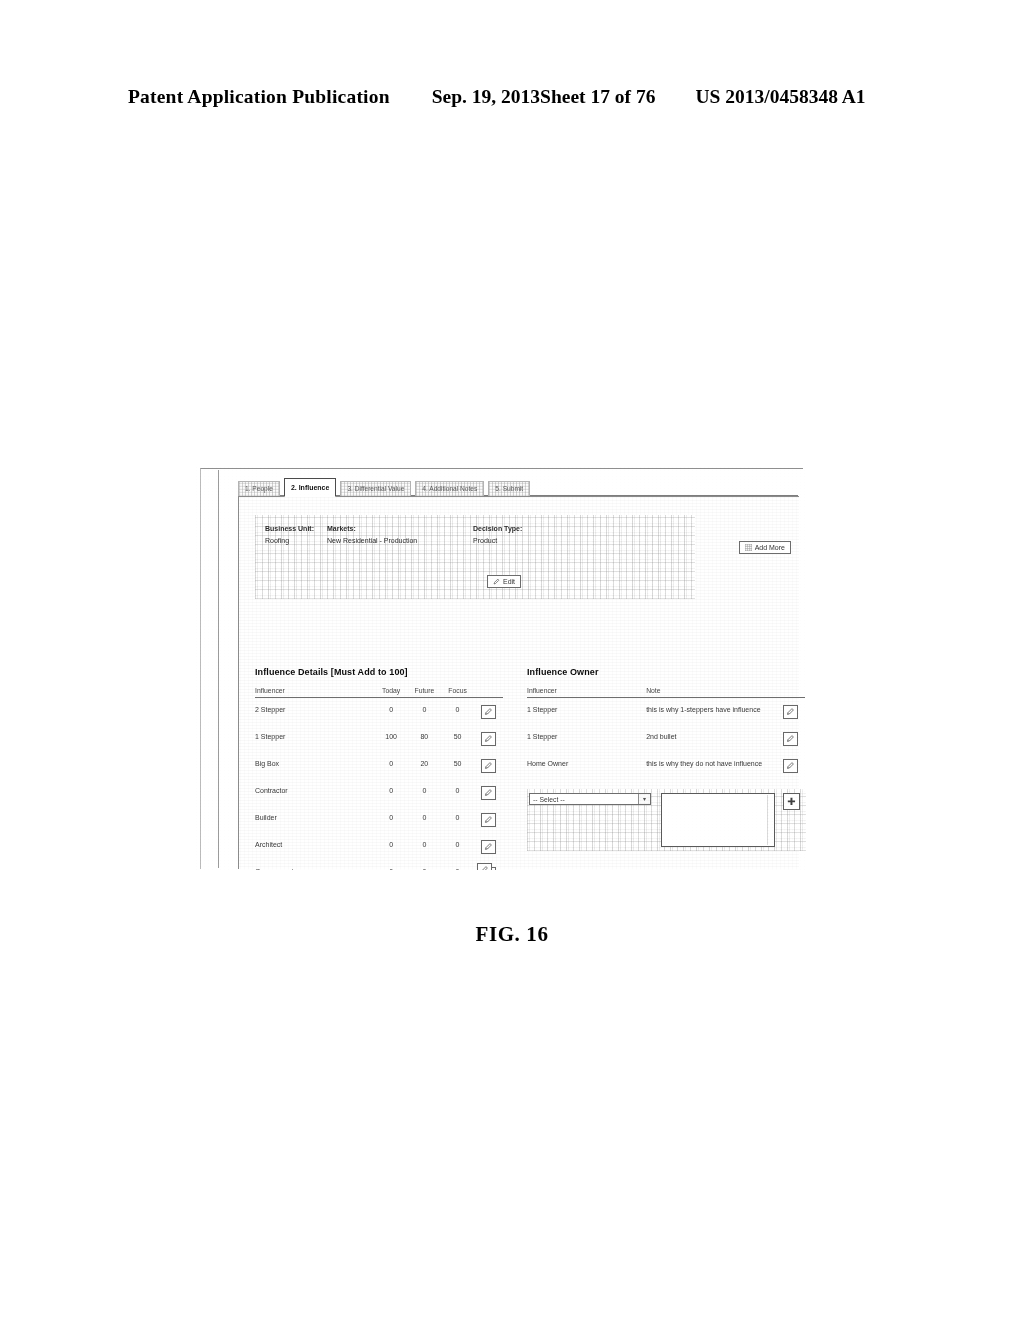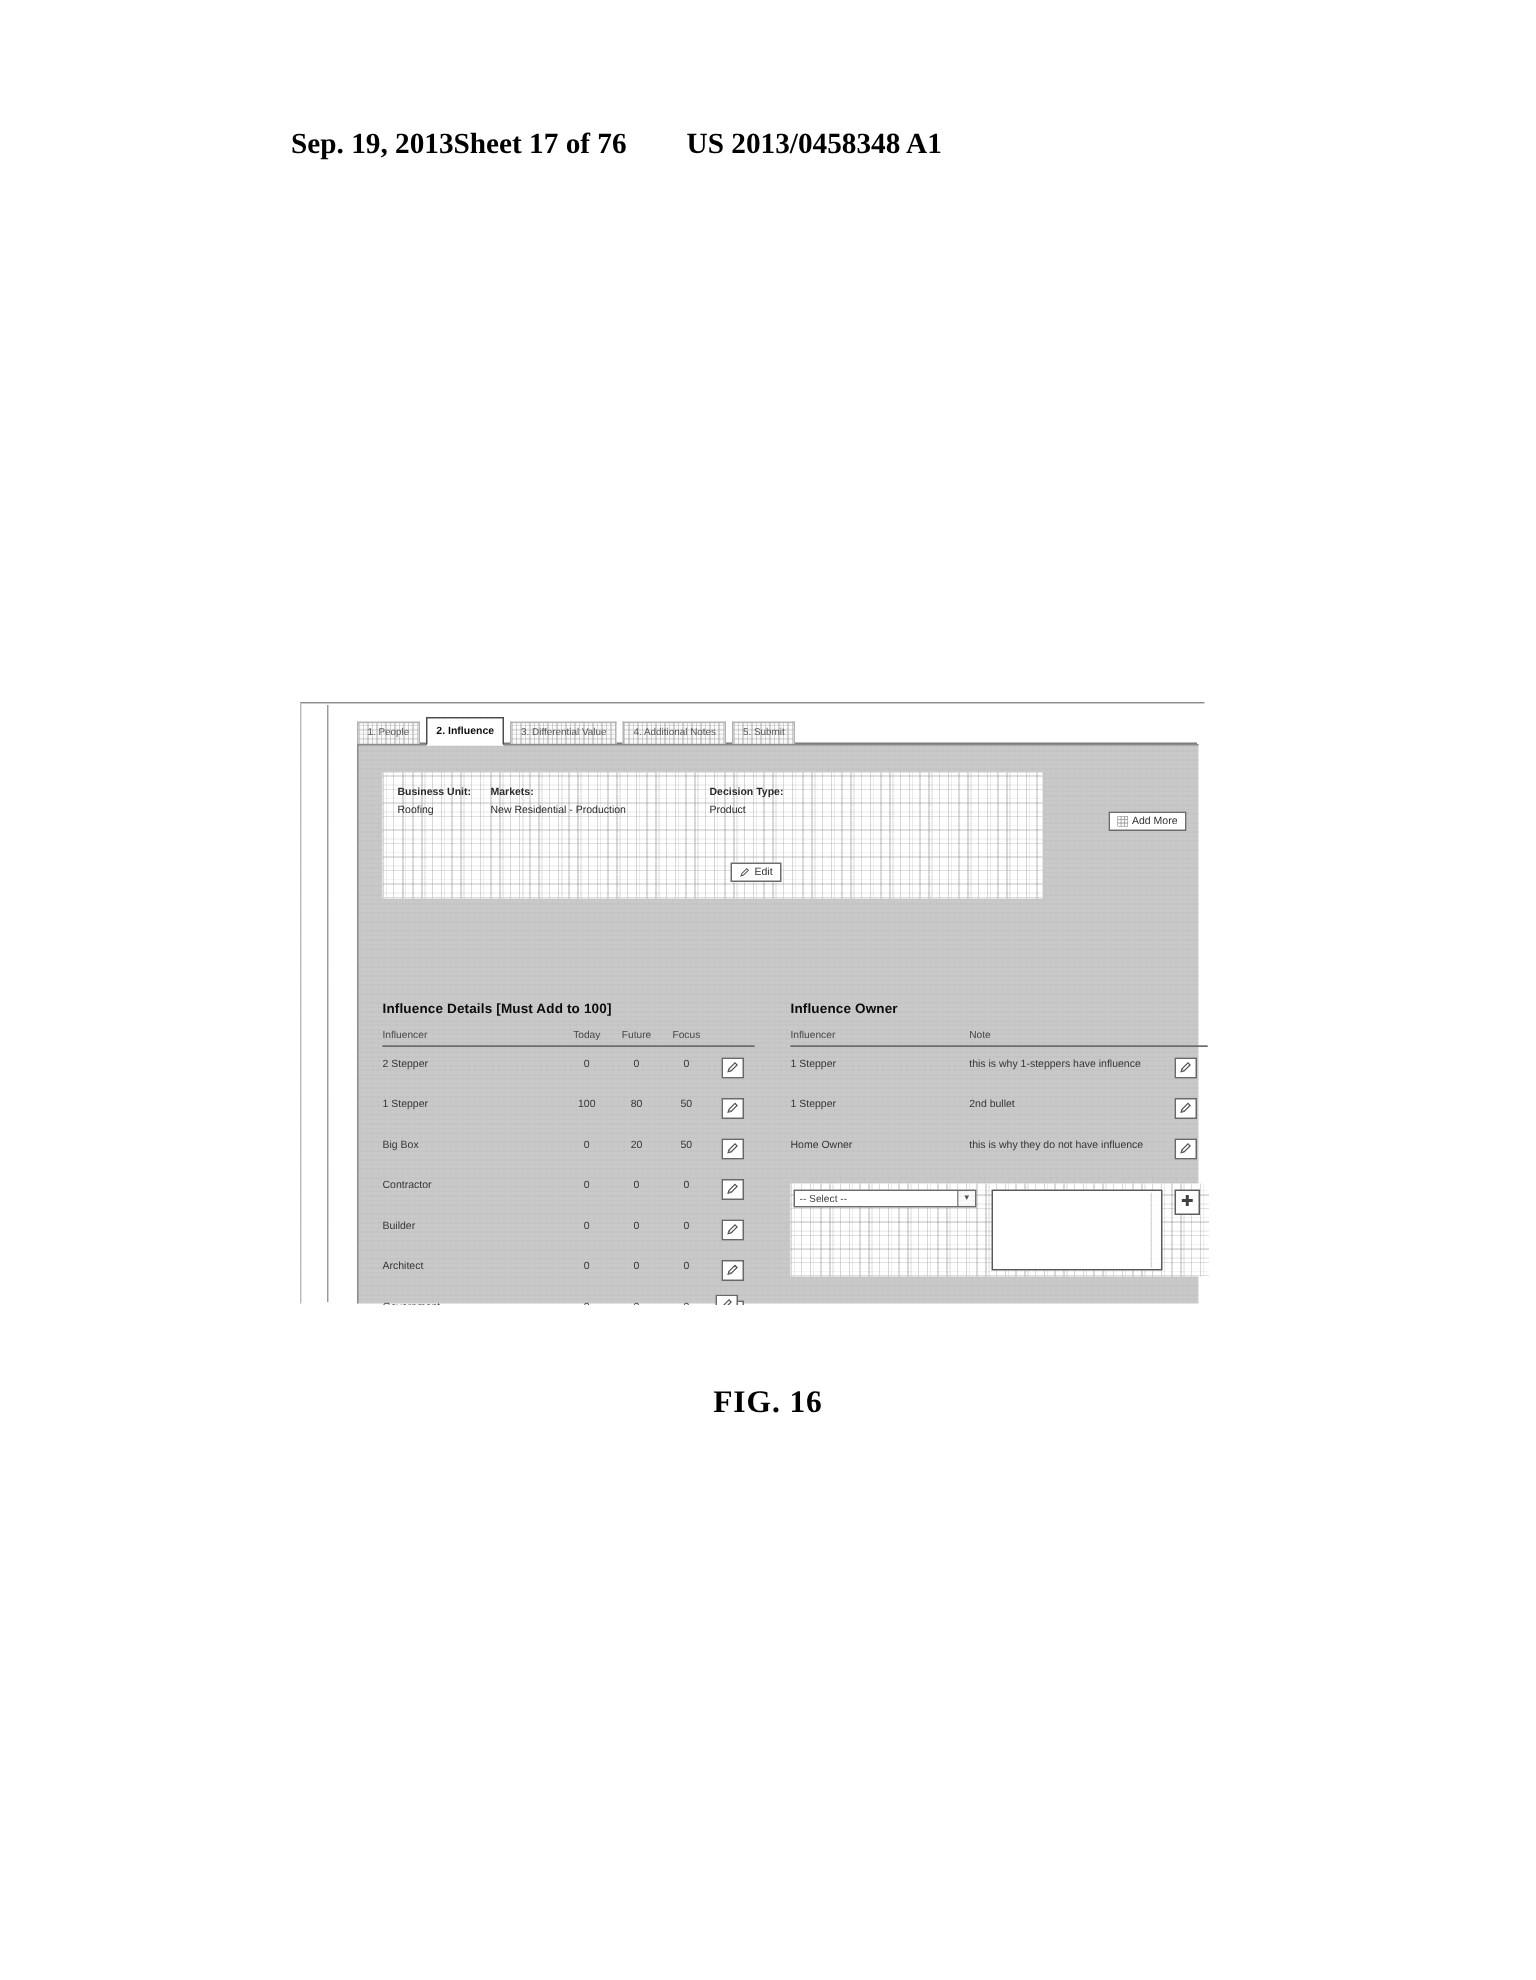--- a/index.html
+++ b/index.html
@@ -25,21 +25,21 @@
     height: 26px;
     font-family: "Liberation Serif", serif;
     font-weight: bold;
     font-size: 19.5px;
     color: #000;
     white-space: nowrap;
     display: flex;
     align-items: baseline;
   }
   .patent-header .ph-pub   { letter-spacing: .2px; }
-  .patent-header .ph-date  { margin-left: 66px; }
+  .patent-header .ph-date  { margin-left: 42px; }
   .patent-header .ph-sheet { }
   .patent-header .ph-num   { margin-left: 40px; }
 
   
   .fig-caption {
     position: absolute;
     top: 922px;
     left: 0;
     width: 1024px;
     text-align: center;
@@ -88,21 +88,21 @@
     left: 22px; top: 4px;
     width: 584px; height: 398px;
     border-left: 1px solid #9a9a9a;
   }
   .content-panel {
     position: absolute;
     left: 42px; top: 30px;
     width: 560px; height: 372px;
     border-left: 1px solid #8a8a8a;
     border-top: 1px solid #8a8a8a;
-    background: #fdba74;
+    background: #fef9c3;
   }
 
   
   .dither {
     background-color: #fdfdfd;
     background-image:
       repeating-linear-gradient(90deg,
         rgba(150,150,150,.40) 0 1px,
         rgba(255,255,255,0) 1px 2px,
         rgba(170,170,170,.26) 2px 3px,
@@ -321,20 +321,21 @@
     width: 248px;
     height: 8px;
     overflow: hidden;
   }
   .cut-row .act-btn { margin-left: 222px; }
 </style>
 </head>
 <body>
 
 <div class="patent-header">
+  <span class="ph-pub">Patent Application Publication</span>
   <span class="ph-date">Sep. 19, 2013</span>
   <span class="ph-sheet">Sheet 17 of 76</span>
   <span class="ph-num">US 2013/0458348 A1</span>
 </div>
 
 <div class="screenshot">
 
   <div class="frame-outer"></div>
   <div class="frame-inner"></div>
   <div class="content-panel">

